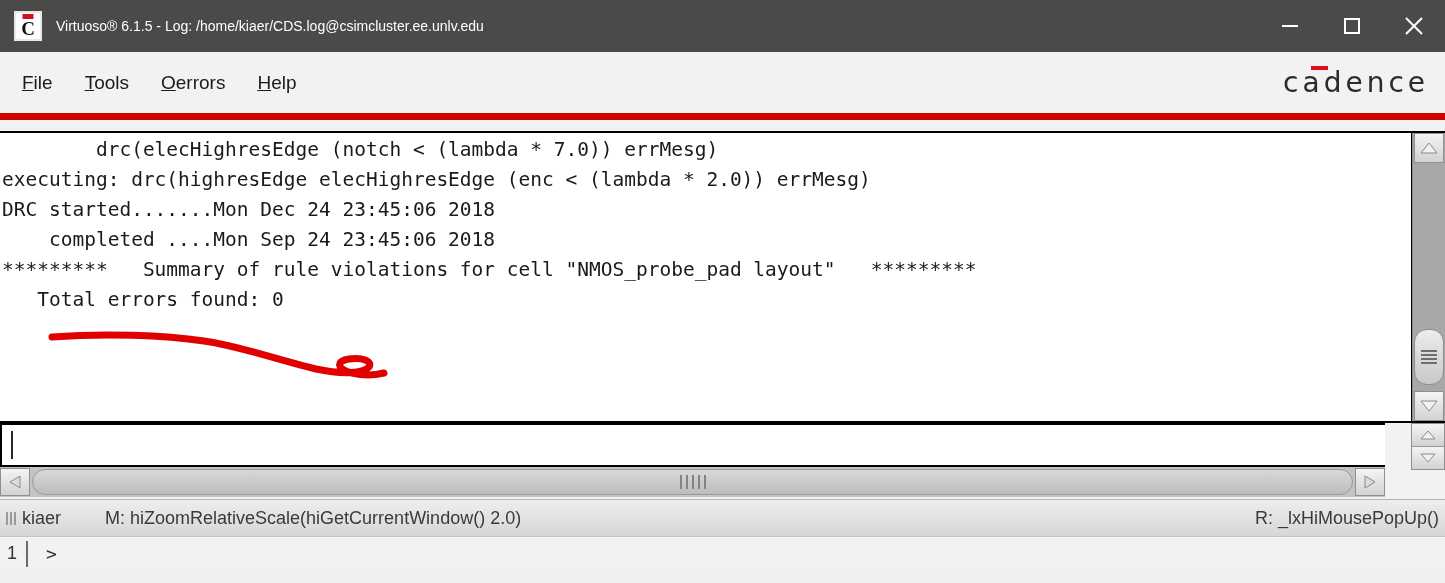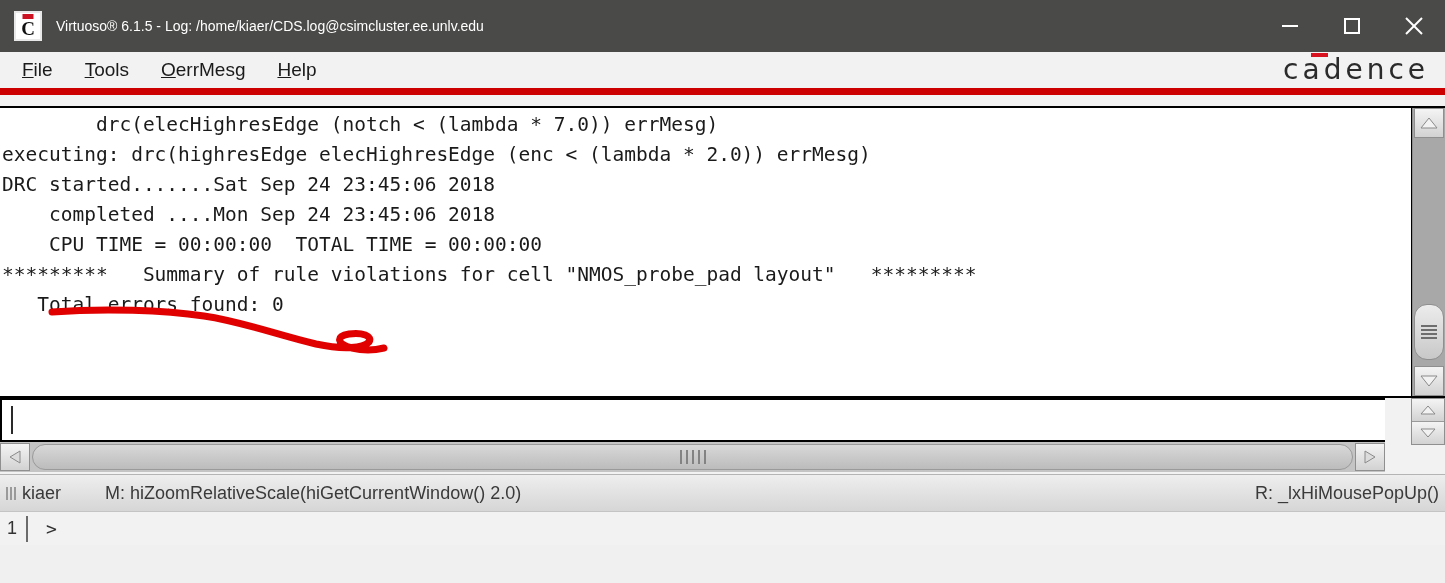--- a/index.html
+++ b/index.html
@@ -81,21 +81,21 @@
     height: 52px;
     display: flex;
     align-items: center;
     justify-content: center;
     cursor: default;
   }
   .win-btn svg { display: block; }
 
   
   .menubar {
-    height: 36px;
+    height: 61px;
     background: #f2f2f2;
     display: flex;
     align-items: center;
     flex: 0 0 auto;
     border-bottom: none;
     position: relative;
   }
   .menu-items {
     display: flex;
     align-items: center;
@@ -415,39 +415,38 @@
             <line x1="21" y1="5" x2="5" y2="21" stroke="#ffffff" stroke-width="2"></line>
           </svg>
       </div>
     </div>
   </div>
 
   <div class="menubar">
     <div class="menu-items">
       <div class="menu-item"><u>F</u><span>ile</span></div>
       <div class="menu-item"><u>T</u><span>ools</span></div>
-      <div class="menu-item"><u>O</u><span>errMesg</span></div>
+      <div class="menu-item"><u>O</u><span>errors</span></div>
       <div class="menu-item"><u>H</u><span>elp</span></div>
     </div>
     <div class="brand">
       <div class="brand-macron"></div>
       <div class="brand-text">cadence</div>
     </div>
   </div>
 
   <div class="red-rule"></div>
   <div class="below-rule-gap"></div>
 
   <div class="log-region">
     <div class="log-text">
       <div class="log-line">        drc(elecHighresEdge (notch &lt; (lambda * 7.0)) errMesg)</div>
       <div class="log-line">executing: drc(highresEdge elecHighresEdge (enc &lt; (lambda * 2.0)) errMesg)</div>
-      <div class="log-line">DRC started.......Sat Sep 24 23:45:06 2018</div>
+      <div class="log-line">DRC started.......Mon Dec 24 23:45:06 2018</div>
       <div class="log-line">    completed ....Mon Sep 24 23:45:06 2018</div>
-      <div class="log-line">    CPU TIME = 00:00:00  TOTAL TIME = 00:00:00</div>
       <div class="log-line">*********   Summary of rule violations for cell "NMOS_probe_pad layout"   *********</div>
       <div class="log-line">   Total errors found: 0</div>
 
       <svg class="annotation" width="350" height="60" viewBox="0 0 350 60">
         <path d="M 8 8 C 60 4, 120 6, 160 12 C 200 18, 230 30, 272 40 C 300 46, 320 44, 325 38 C 329 32, 318 28, 305 30 C 292 32, 292 40, 308 44 C 320 47, 332 46, 340 44" fill="none" stroke="#e00000" stroke-width="7" stroke-linecap="round" stroke-linejoin="round"></path>
       </svg>
     </div>
 
     <div class="vscroll">
       <div class="vs-btn">

